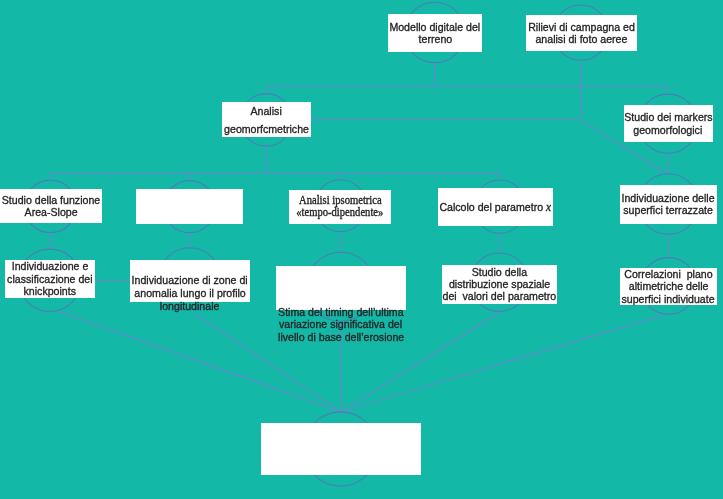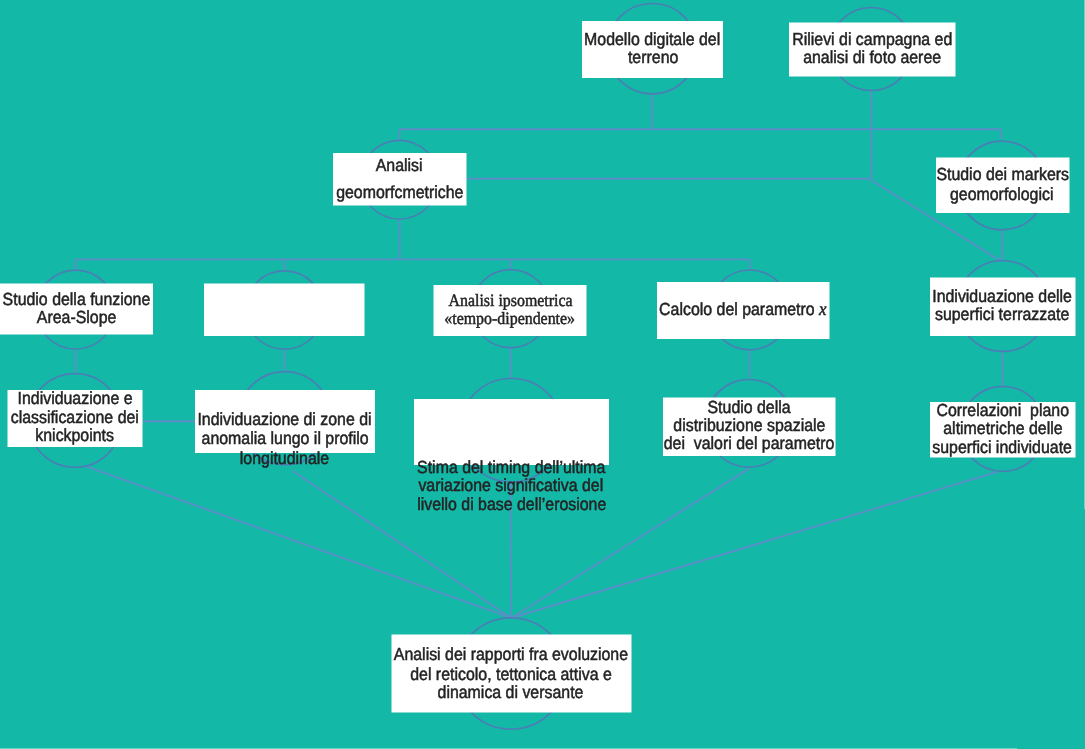--- a/index.html
+++ b/index.html
@@ -88,14 +88,13 @@
 <div class="node" style="left:518.00px;top:104.95px;width:300px;height:37.30px;line-height:12.20px;"><span class="tl">Studio dei markers</span><span class="tl">geomorfologici</span></div>
 <div class="node" style="left:-99.10px;top:189.30px;width:300px;height:33.70px;line-height:11.80px;"><span class="tl">Studio della funzione</span><span class="tl">Area-Slope</span></div>
 <div class="node" style="left:190.00px;top:189.90px;width:300px;height:33.70px;line-height:12.20px;font-family:Liberation Serif, serif;"><span class="tl">Analisi ipsometrica</span><span class="tl">«tempo-dipendente»</span></div>
 <div class="node" style="left:345.60px;top:188.30px;width:300px;height:37.40px;line-height:12.20px;"><span class="tl">Calcolo del parametro <i>x</i></span></div>
 <div class="node" style="left:518.55px;top:184.45px;width:300px;height:38.90px;line-height:12.00px;"><span class="tl">Individuazione delle</span><span class="tl">superfici terrazzate</span></div>
 <div class="node" style="left:-100.05px;top:259.52px;width:300px;height:38.75px;line-height:12.45px;"><span class="tl">Individuazione e</span><span class="tl">classificazione dei</span><span class="tl">knickpoints</span></div>
 <div class="node" style="left:39.75px;top:261.43px;width:300px;height:41.55px;line-height:12.85px;margin-top:11px;"><span class="tl">Individuazione di zone di</span><span class="tl">anomalia lungo il profilo</span><span class="tl">longitudinale</span></div>
 <div class="node" style="left:190.85px;top:265.60px;width:300px;height:44.00px;line-height:12.60px;margin-top:37px;"><span class="tl">Stima del timing dell’ultima</span><span class="tl">variazione significativa del</span><span class="tl">livello di base dell’erosione</span></div>
 <div class="node" style="left:349.35px;top:264.80px;width:300px;height:39.00px;line-height:12.30px;"><span class="tl">Studio della</span><span class="tl">distribuzione spaziale</span><span class="tl">dei  valori del parametro</span></div>
 <div class="node" style="left:518.50px;top:268.10px;width:300px;height:37.00px;line-height:12.30px;"><span class="tl">Correlazioni  plano</span><span class="tl">altimetriche delle</span><span class="tl">superfici individuate</span></div>
-<div class="node" style="left:190.65px;top:423.75px;width:300px;height:52.20px;line-height:12.45px;"><span class="tl">Analisi dei rapporti fra evoluzione</span><span class="tl">del reticolo, tettonica attiva e</span><span class="tl">dinamica di versante</span></div>
 </div>
 
 </body></html>

